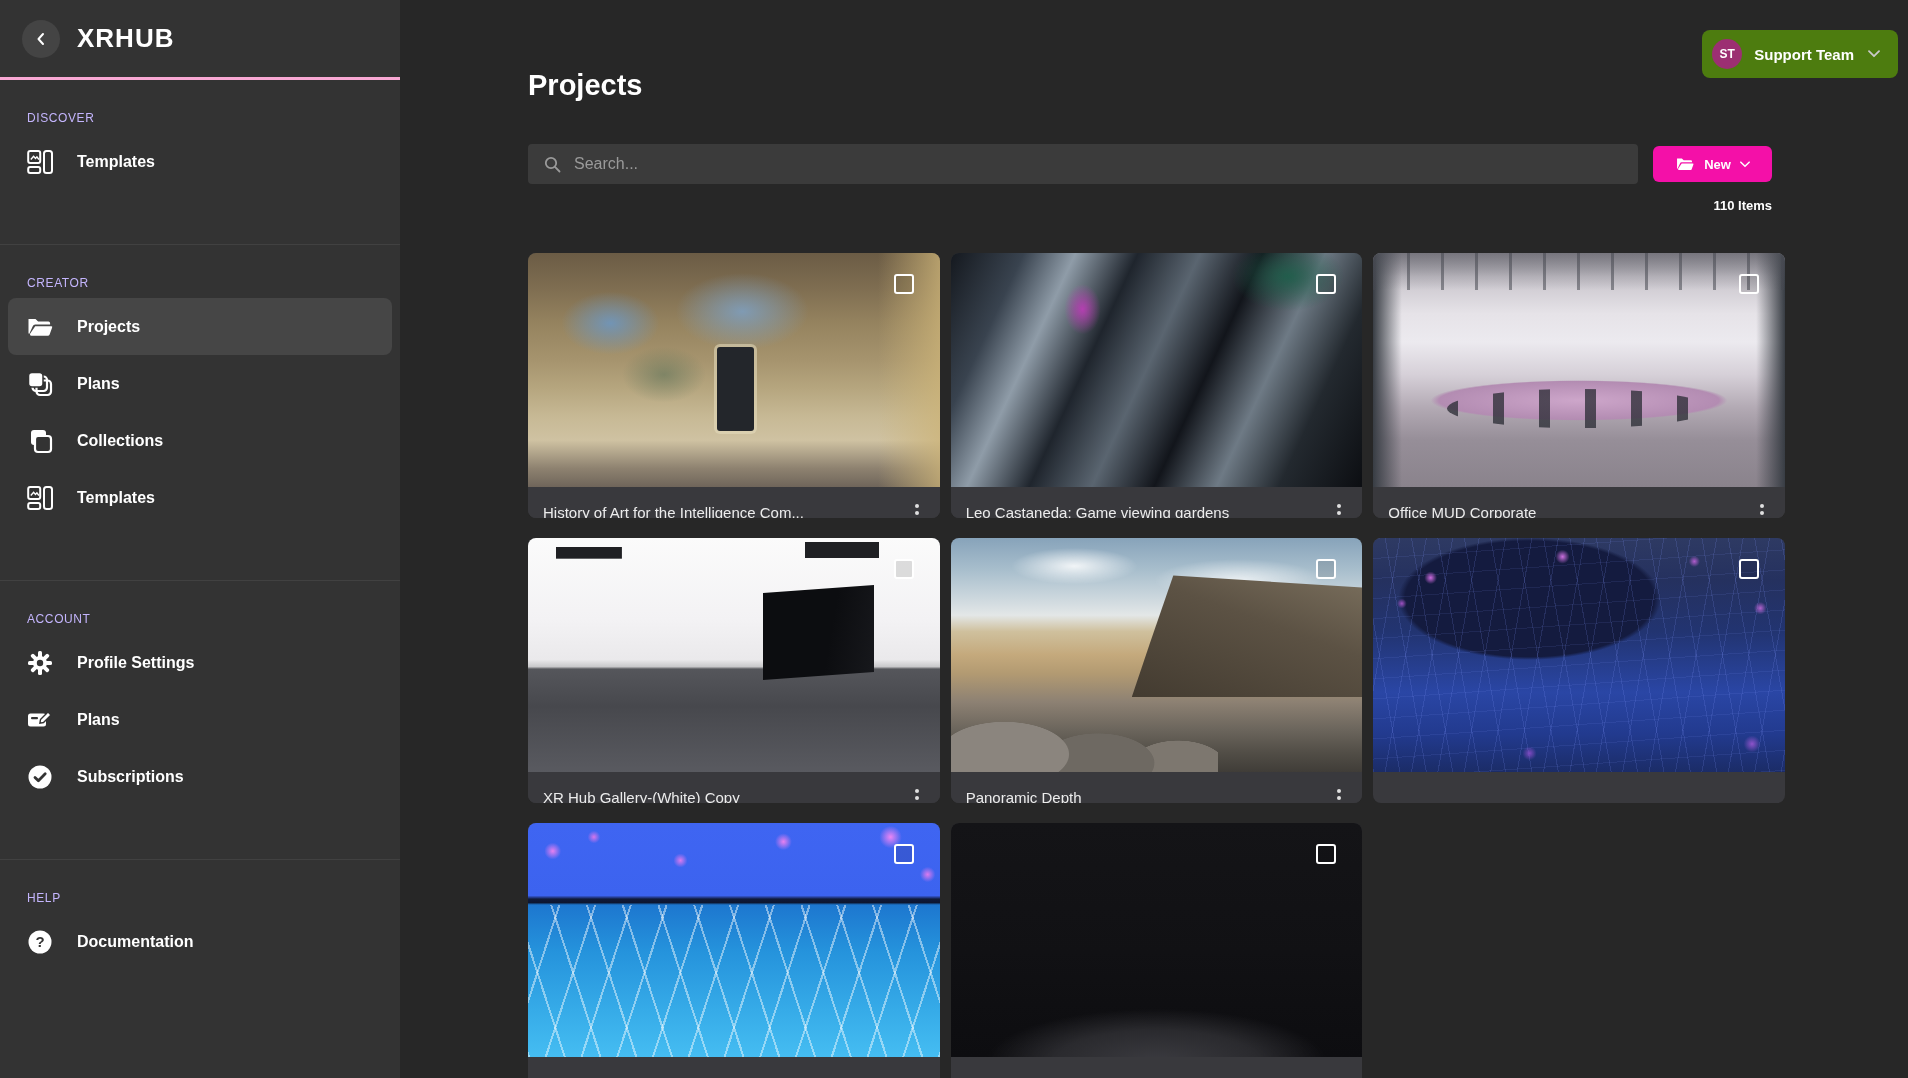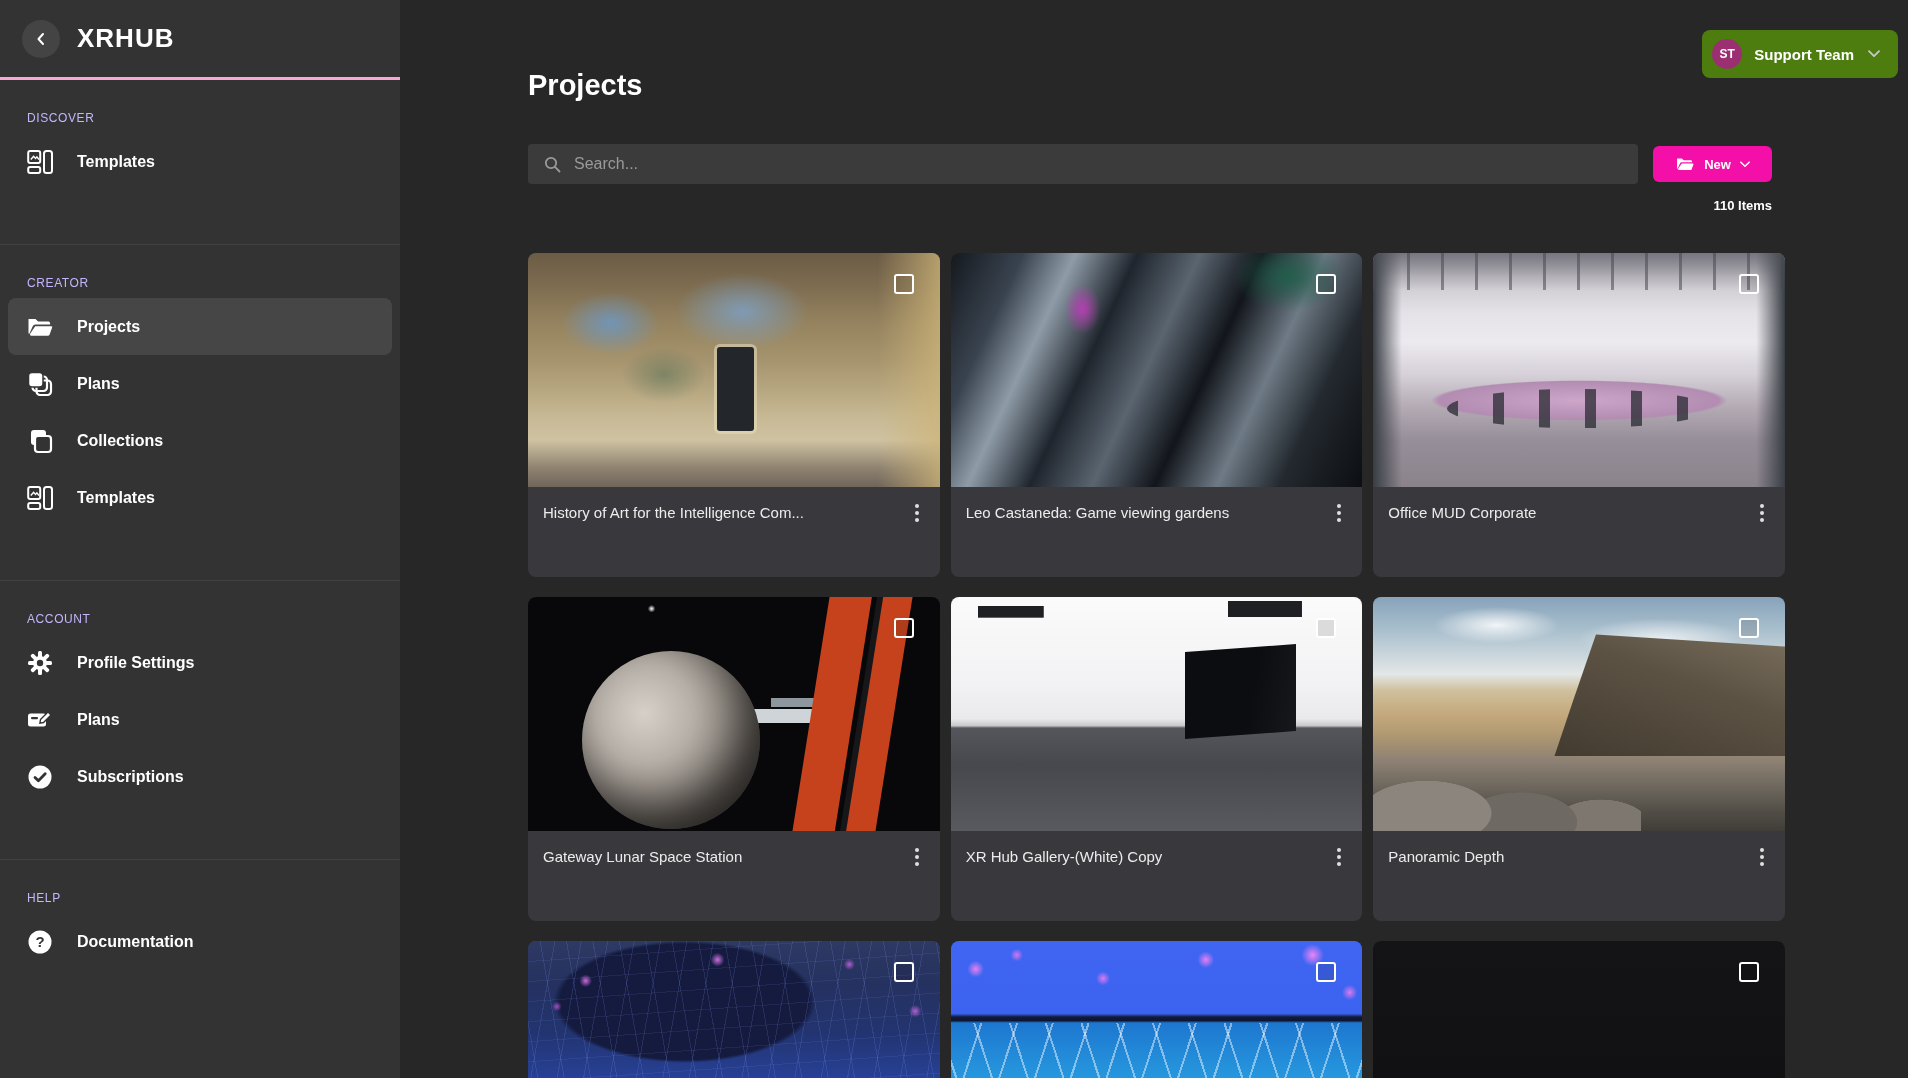--- a/index.html
+++ b/index.html
@@ -46,21 +46,21 @@
   .search-icon { position:absolute; left:16px; top:12px; }
   .new-btn { width:119px; height:36px; border:0; border-radius:6px; background:#F410A8;
     color:#fff; font-size:13px; font-weight:700; display:flex; align-items:center;
     justify-content:center; gap:9px; cursor:pointer;
     font-family:"Liberation Sans","DejaVu Sans",sans-serif; }
   .items-count { text-align:right; margin:14px 136px 12px 0; font-size:13px; font-weight:700; }
 
   
   .grid { display:grid; grid-template-columns:repeat(3,1fr);
     column-gap:11px; row-gap:20px; margin:40px 123px 0 128px; }
-  .card { border-radius:8px; overflow:hidden; background:#39393d; height:324px; }
+  .card { border-radius:8px; overflow:hidden; background:#39393d; height:265px; }
   .thumb { position:relative; height:234px; background:#222; overflow:hidden; }
   .cb { position:absolute; top:21px; right:26px; width:20px; height:20px;
     border:2px solid #fff; border-radius:3px; background:rgba(20,20,20,.12); cursor:pointer; }
   .foot { height:51px; background:#39393d; display:flex; align-items:center;
     justify-content:space-between; padding:0 14px 0 15px; }
   .title { font-size:15px; color:#ececec; white-space:nowrap; overflow:hidden; text-overflow:ellipsis; }
   .kebab { display:flex; flex-direction:column; gap:3px; padding:5px 7px; cursor:pointer; }
   .kebab i { width:4px; height:4px; border-radius:50%; background:#e0e0e0; }
   .fx { position:absolute; display:none; }
 
@@ -359,35 +359,20 @@
       <div class="foot">
         <span class="title">Office MUD Corporate</span>
         <span class="kebab">
             <i></i>
             <i></i>
             <i></i>
           </span>
       </div>
     </div>
 
-    <div class="card">
-      <div class="thumb t-gateway-lunar">
-        <i class="fx a"></i>
-          <i class="fx b"></i>
-        <span class="cb"></span>
-      </div>
-      <div class="foot">
-        <span class="title">Gateway Lunar Space Station</span>
-        <span class="kebab">
-            <i></i>
-            <i></i>
-            <i></i>
-          </span>
-      </div>
-    </div>
 
     <div class="card">
       <div class="thumb t-xr-gallery-white">
         <i class="fx a"></i>
         <span class="cb"></span>
       </div>
       <div class="foot">
         <span class="title">XR Hub Gallery-(White) Copy</span>
         <span class="kebab">
             <i></i>

